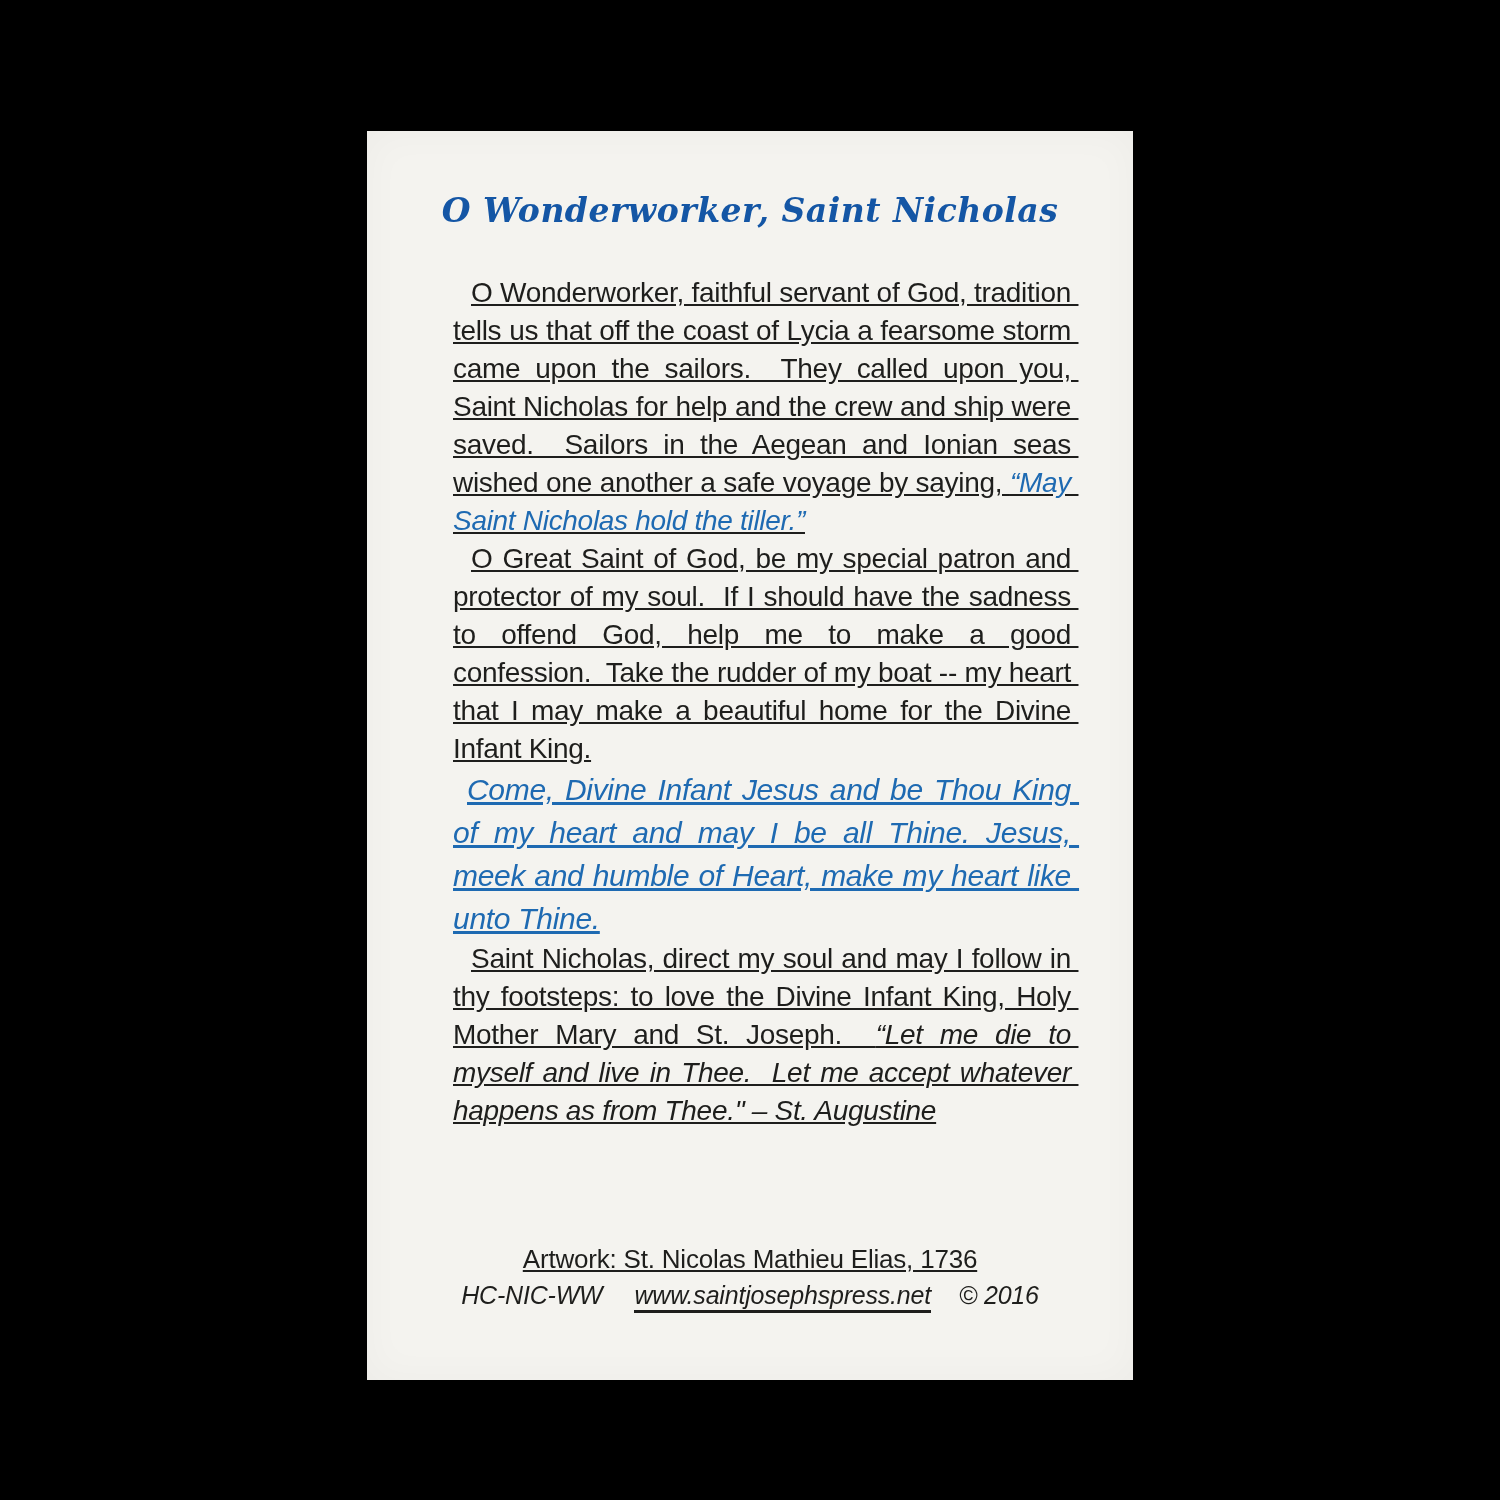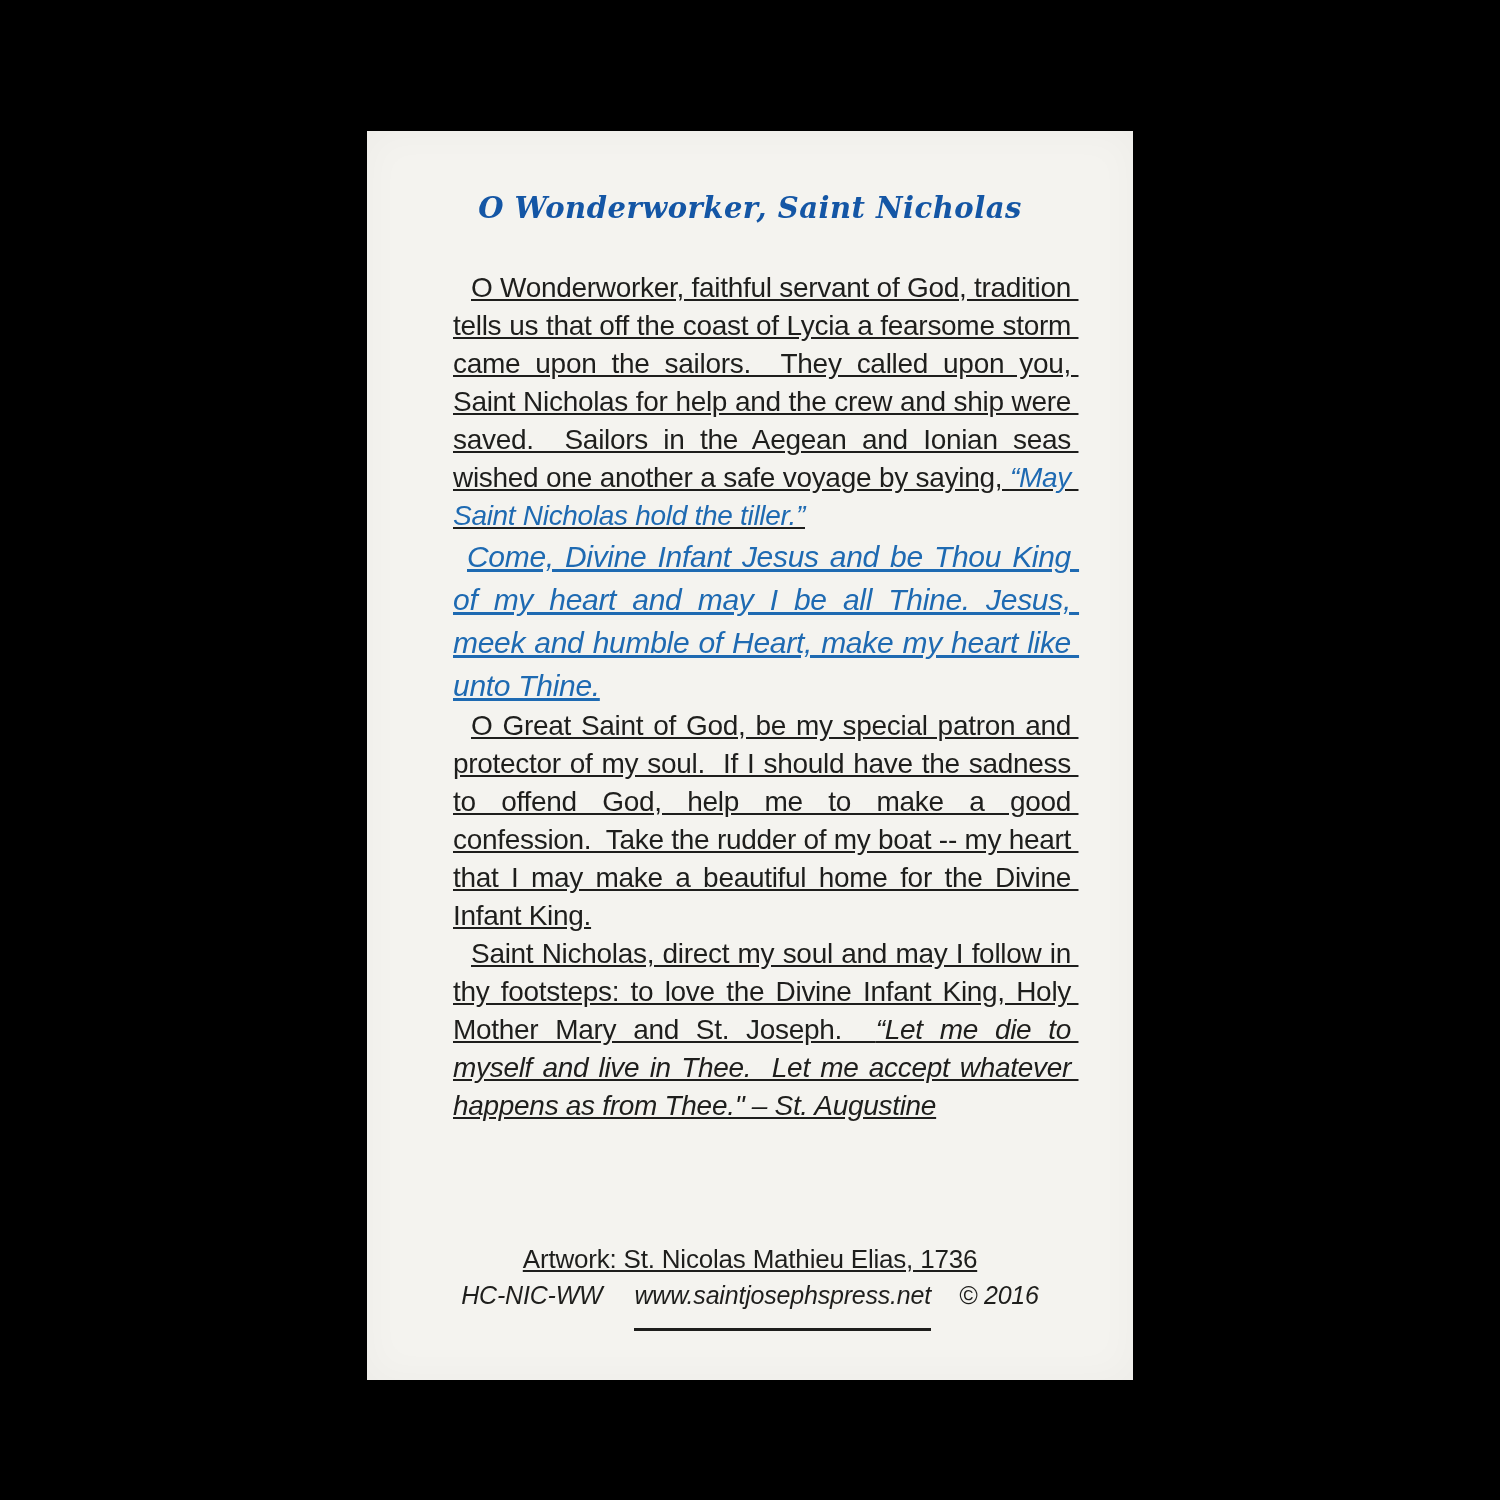--- a/index.html
+++ b/index.html
@@ -22,21 +22,21 @@
     height: 1249px;
     background: #f4f3ef;
     box-shadow: inset 0 0 40px rgba(0,0,0,0.03);
   }
   .title {
     margin: 60px 20px 0 20px;
     text-align: center;
     font-family: "DejaVu Serif", serif;
     font-style: italic;
     font-weight: bold;
-    font-size: 29px;
+    font-size: 33px;
     letter-spacing: 0.5px;
     color: #1456a5;
   }
   .body-text {
     margin: 44px 62px 0 86px;
     color: #1e1e1c;
     font-size: 28px;
     line-height: 38px;
     letter-spacing: -0.3px;
   }
@@ -79,40 +79,40 @@
     font-size: 25px;
     line-height: 36px;
     font-style: italic;
     letter-spacing: -0.2px;
   }
   .pub-line .code {
     margin-right: 32px;
   }
   .pub-line .url {
     border-bottom: 3px solid #1e1e1c;
-    padding-bottom: 19px;
+    padding-bottom: 1px;
   }
   .pub-line .copyright {
     margin-left: 28px;
   }
 </style>
 </head>
 <body>
 
 <div class="card">
 
   <h1 class="title">O Wonderworker, Saint Nicholas</h1>
 
   <div class="body-text">
 
     <p class="para"><span>O Wonderworker, faithful servant of God, tradition tells us that off the coast of Lycia a fearsome storm came upon the sailors.  They called upon you, Saint Nicholas for help and the crew and ship were saved.  Sailors in the Aegean and Ionian seas wished one another a safe voyage by saying, </span><span class="blue-italic">“May Saint Nicholas hold the tiller.”</span></p>
 
+    <p class="para">O Great Saint of God, be my special patron and protector of my soul.  If I should have the sadness to offend God, help me to make a good confession.  Take the rudder of my boat -- my heart that I may make a beautiful home for the Divine Infant King.</p>
+
     <p class="para prayer-blue">Come, Divine Infant Jesus and be Thou King of my heart and may I be all Thine. Jesus, meek and humble of Heart, make my heart like unto Thine.</p>
-
-    <p class="para">O Great Saint of God, be my special patron and protector of my soul.  If I should have the sadness to offend God, help me to make a good confession.  Take the rudder of my boat -- my heart that I may make a beautiful home for the Divine Infant King.</p>
 
     <p class="para"><span>Saint Nicholas, direct my soul and may I follow in thy footsteps: to love the Divine Infant King, Holy Mother Mary and St. Joseph.  </span><span class="black-italic">“Let me die to myself and live in Thee.  Let me accept whatever happens as from Thee." – St. Augustine</span></p>
 
   </div>
 
   <div class="footer">
     <div class="artwork-line">Artwork:  St. Nicolas Mathieu Elias, 1736</div>
     <div class="pub-line">
       <span class="code">HC-NIC-WW</span><span class="url">www.saintjosephspress.net</span><span class="copyright">© 2016</span>
     </div>

